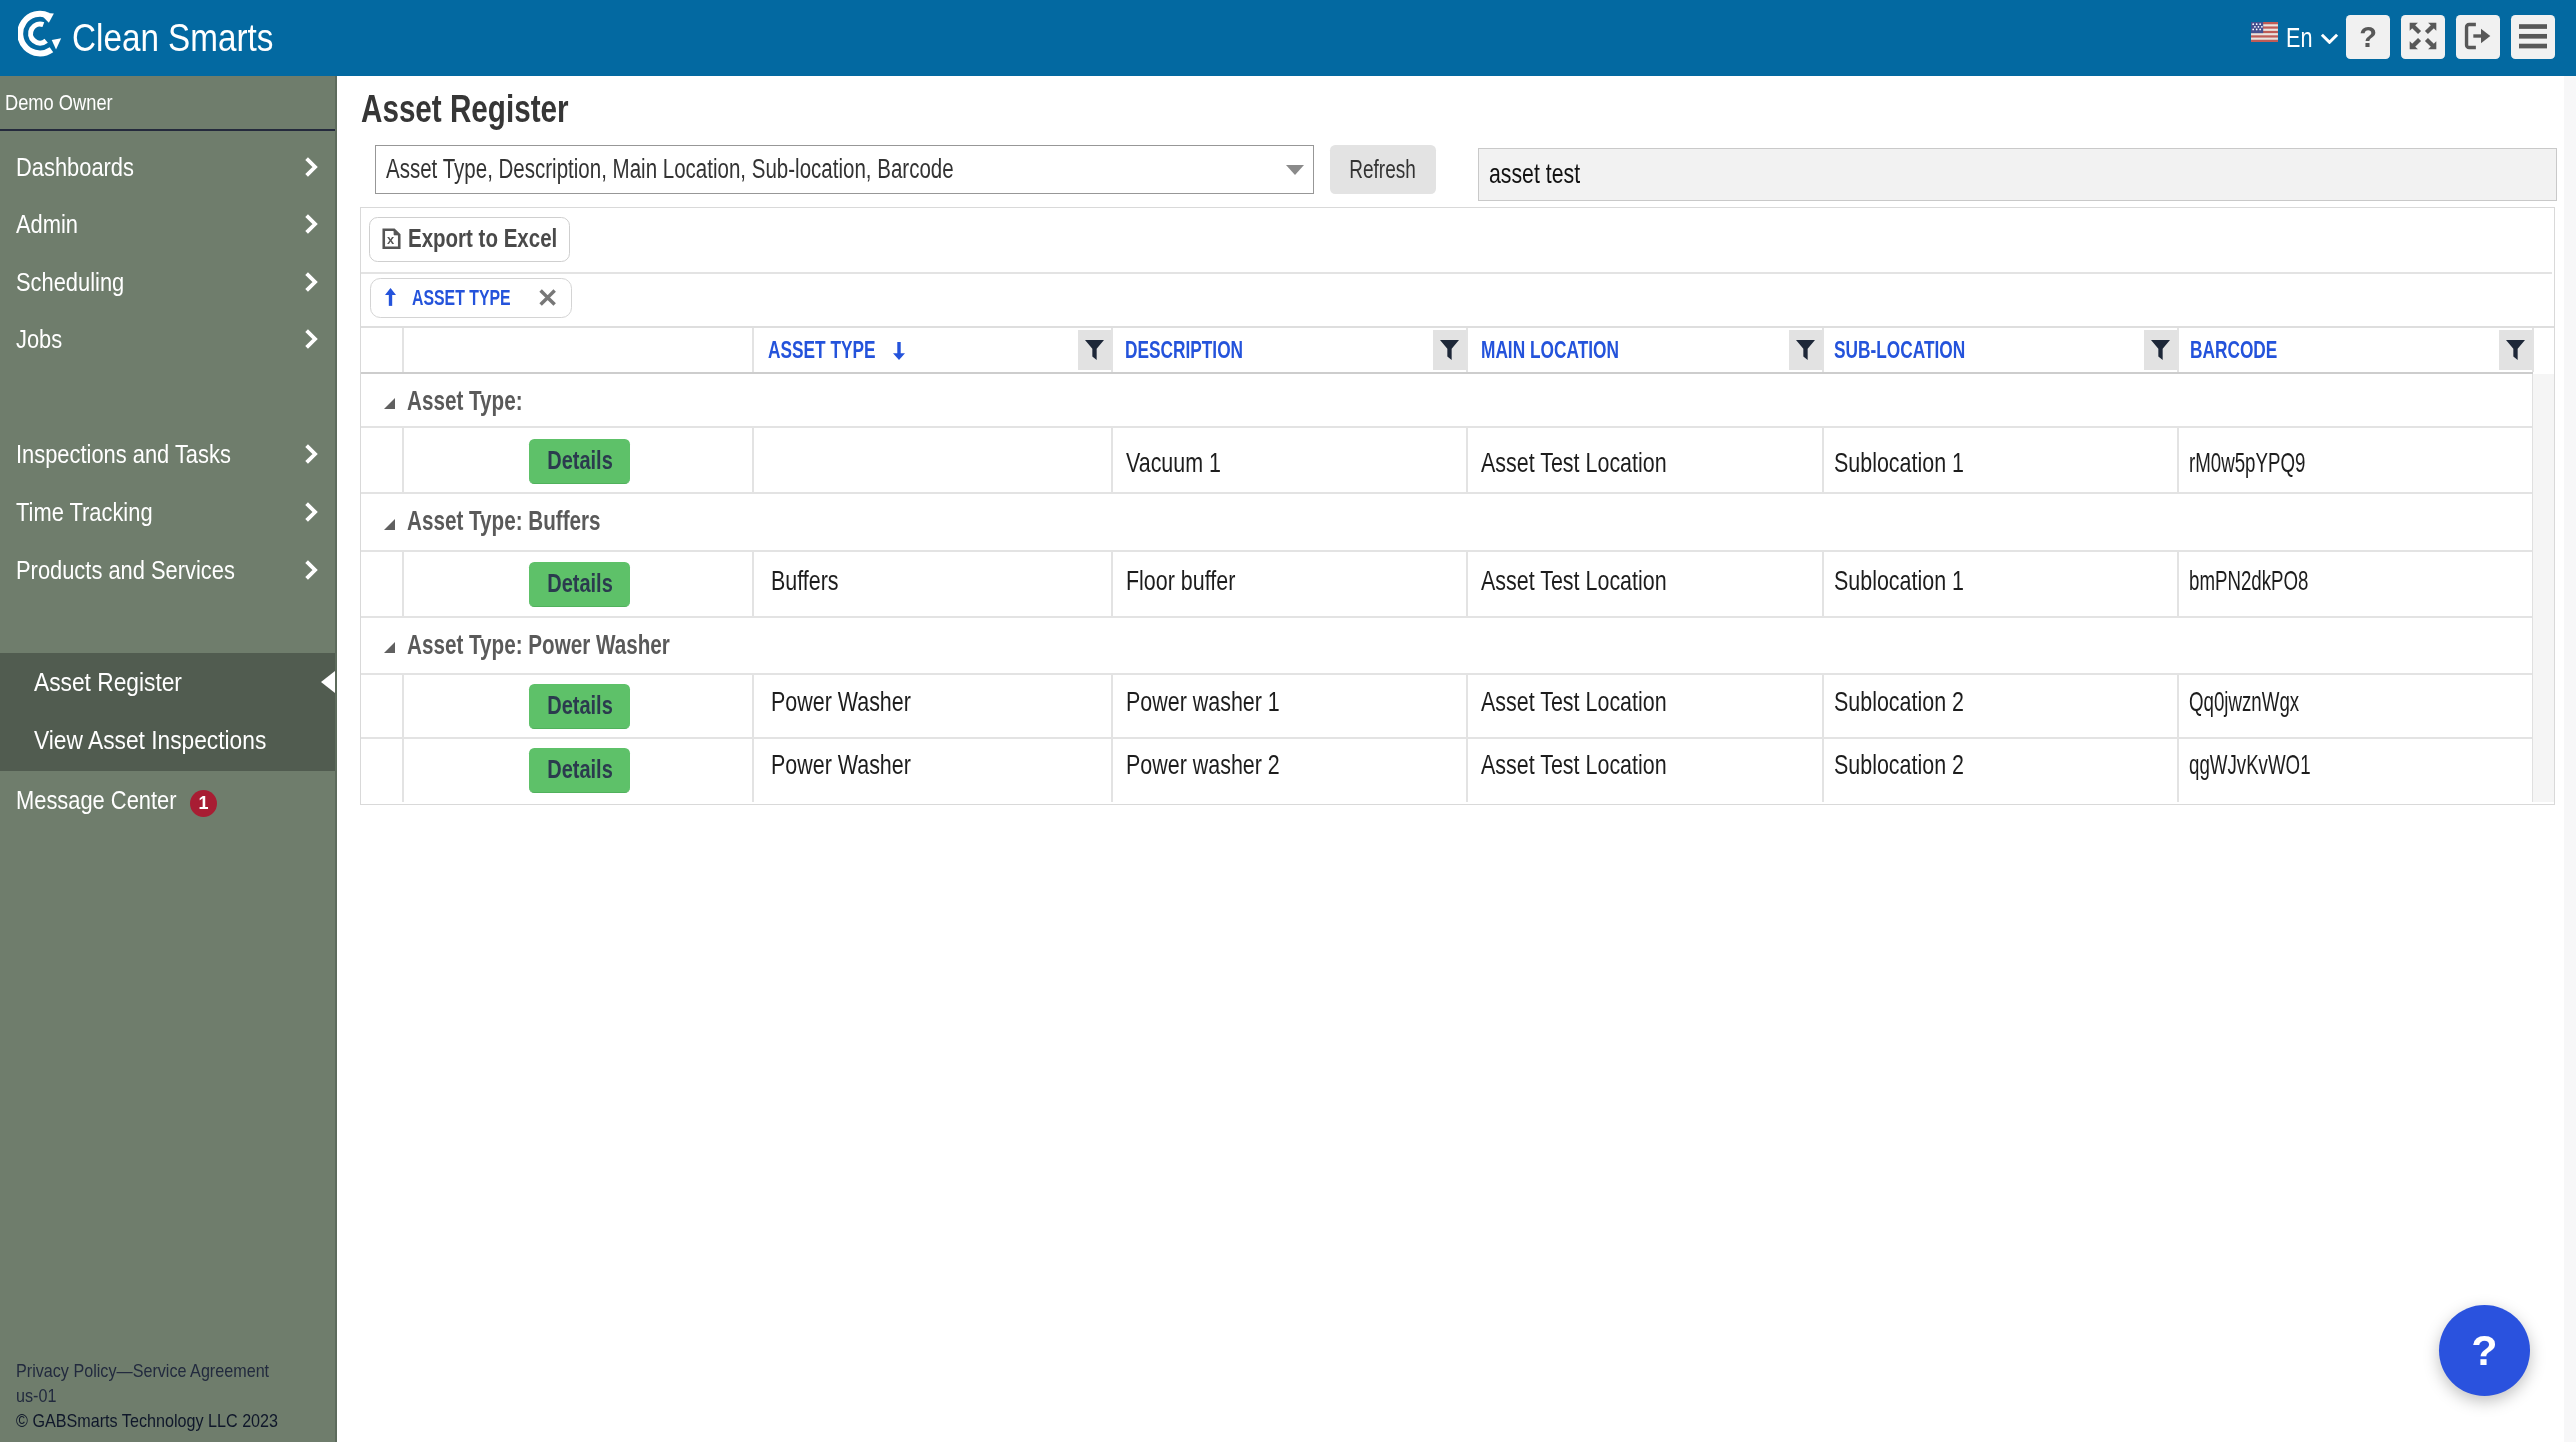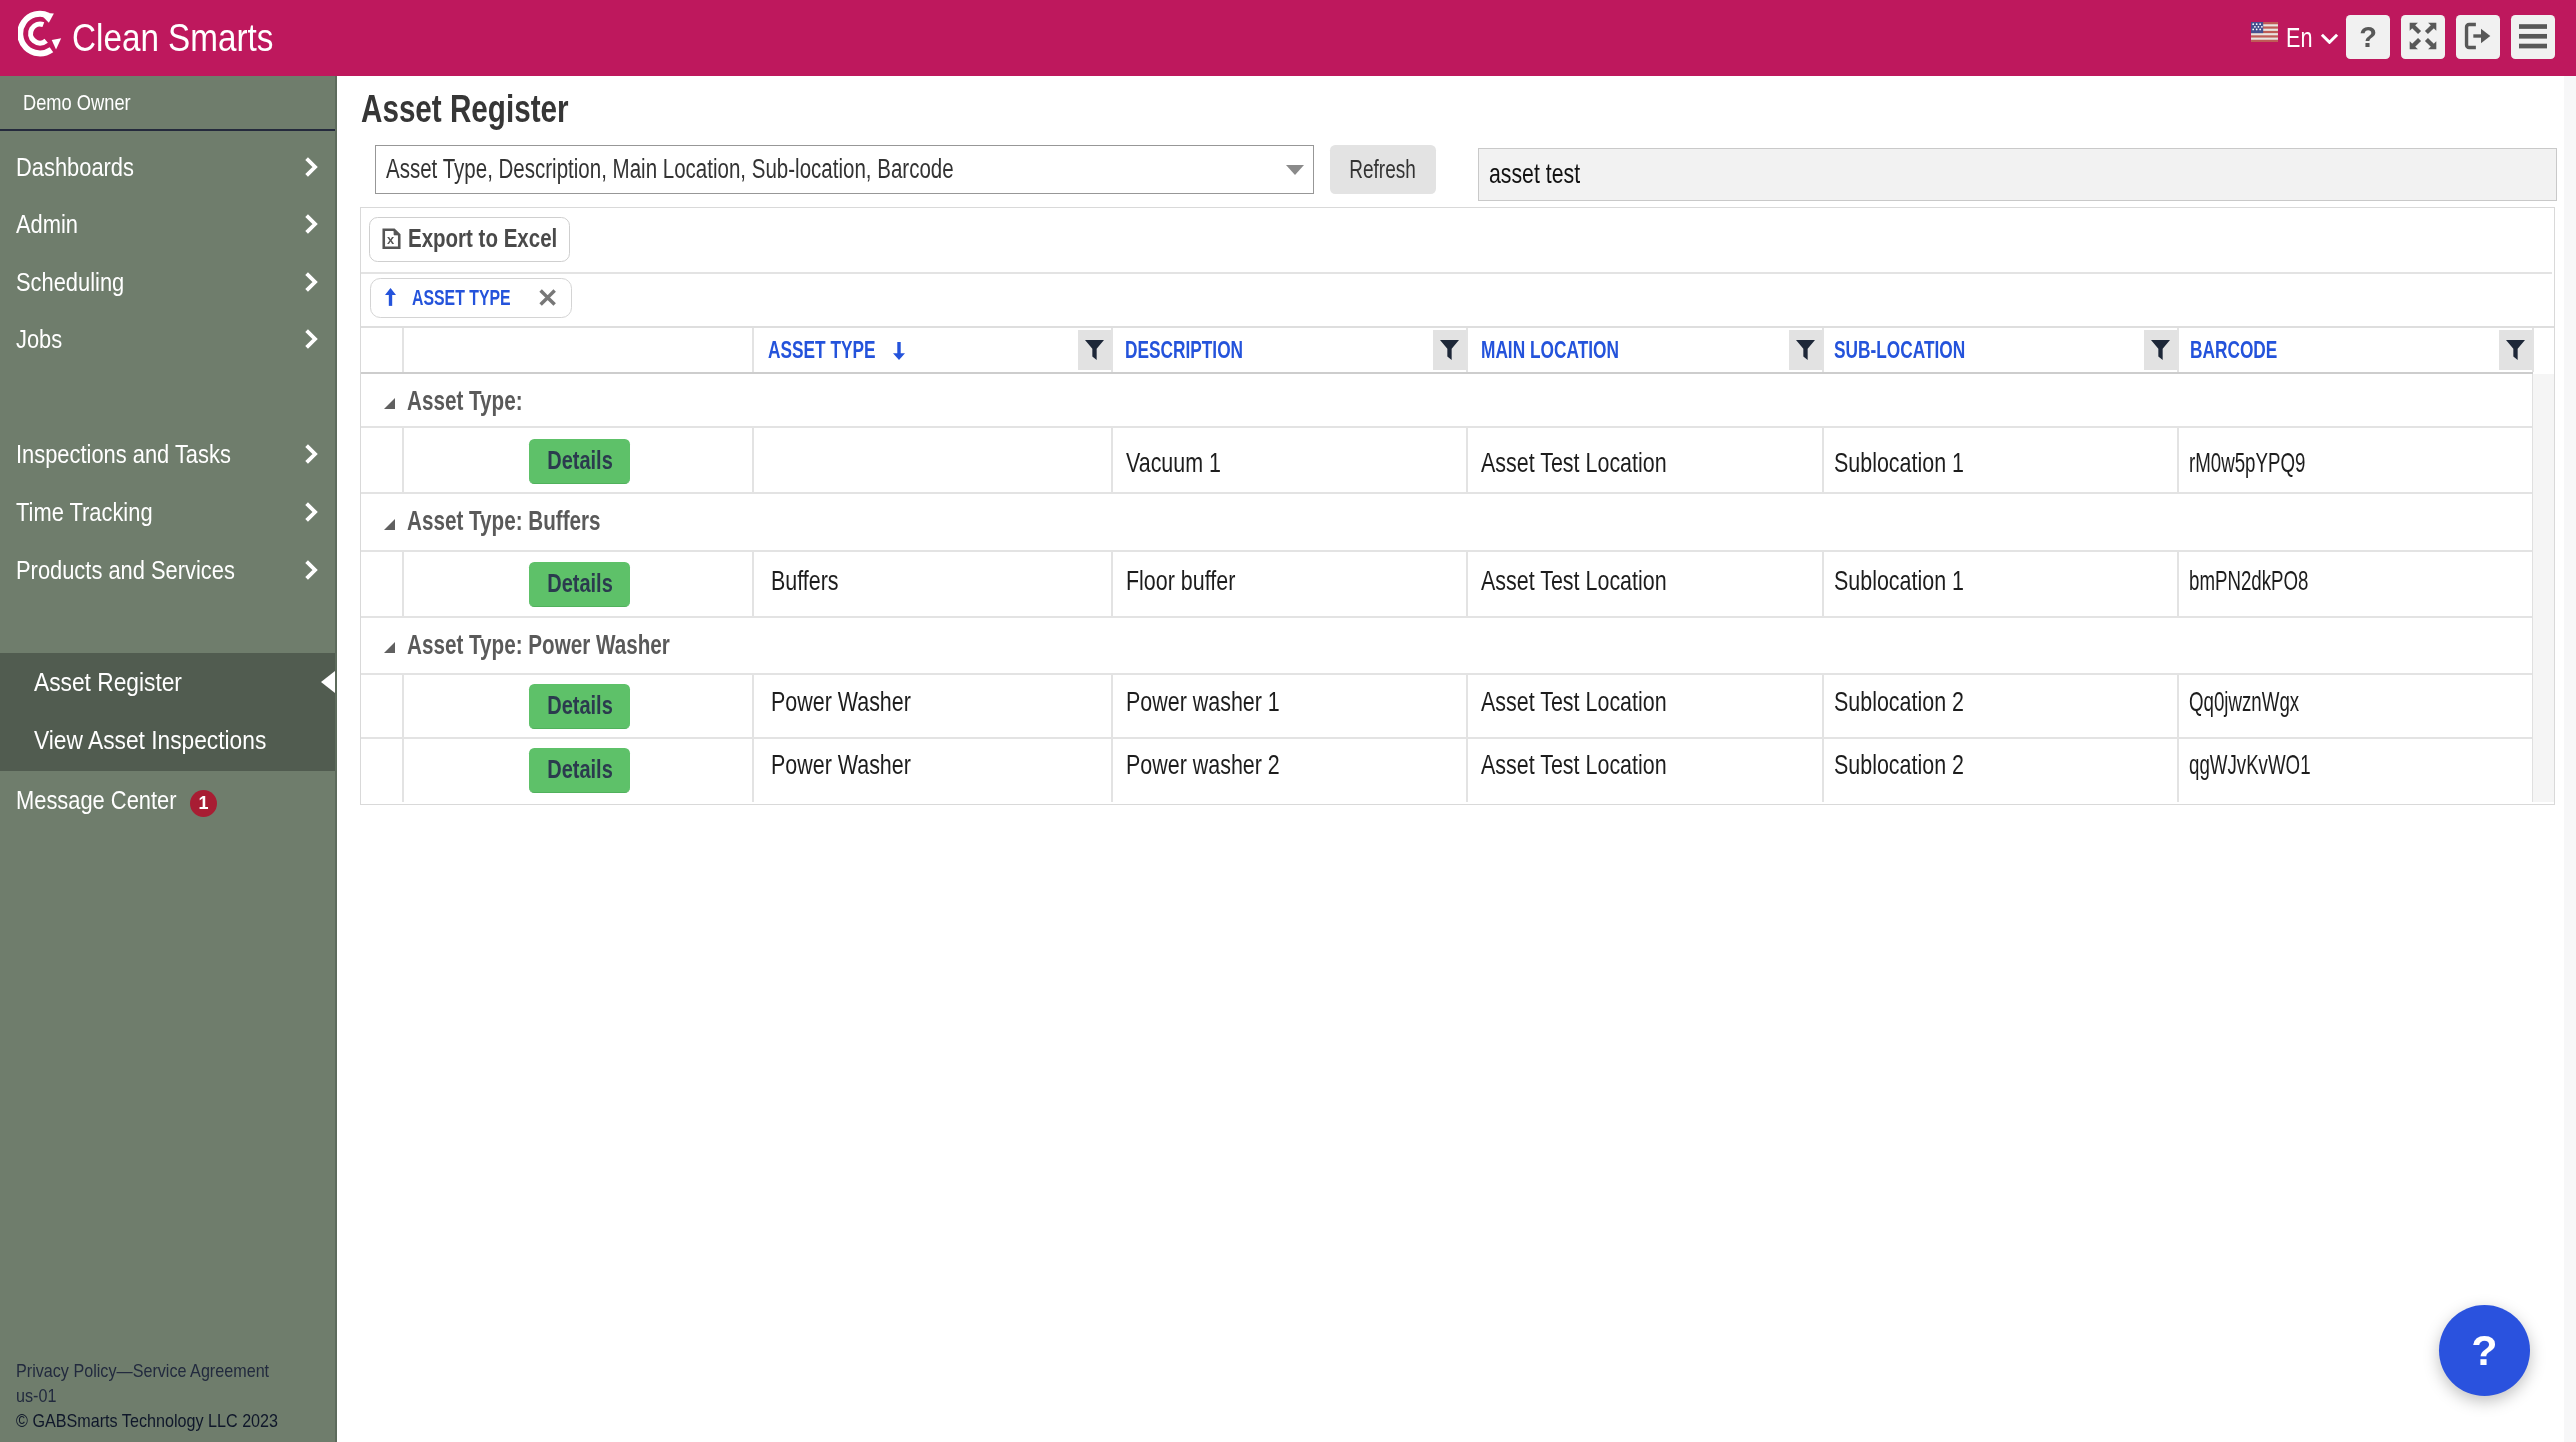--- a/index.html
+++ b/index.html
@@ -2,33 +2,33 @@
 <html style="font-size:13.7px"><head>
 <meta charset="utf-8">
 <style>
   * { margin:0; padding:0; box-sizing:border-box; }
   html,body { width:2576px; height:1443px; overflow:hidden; background:#fff;
     font-family:"Liberation Sans", sans-serif; }
   .abs { position:absolute; }
   #page { position:relative; width:2576px; height:1443px; }
 
   
-  #nav { left:0; top:0; width:2576px; height:76px; background:#be185d; }
+  #nav { left:0; top:0; width:2576px; height:76px; background:#0369a1; }
   #brand { left:72px; top:0; height:76px; line-height:76px; color:#fff;
     font-size:38px; font-weight:500;
     transform:scaleX(.875); transform-origin:0 50%; white-space:nowrap; }
   .navbtn { top:14.6px; width:44px; height:44px; background:#f1f1f1;
     border-radius:4.3px; }
   #en { color:#fff; font-size:27px; top:0; height:76px; line-height:76px; }
 
   
   #side { left:0; top:76px; width:337px; height:1367px; background:#6F7D6C;
     border-right:2.6px solid #5D6B5C; color:#fff; }
   #user { left:0; top:0; width:335px; height:55px; line-height:55px;
-    border-bottom:2.6px solid #242A3C; font-size:21.5px; padding-left:23px; }
+    border-bottom:2.6px solid #242A3C; font-size:21.5px; padding-left:5px; }
   .mi { left:0; width:335px; height:58px; line-height:58px; font-size:25px;
     padding-left:15.5px; }
   .mi .txt, .smi .txt { display:inline-block; transform:scaleX(.875);
     transform-origin:0 50%; white-space:nowrap; }
   #user .txt { display:inline-block; transform:scaleX(.85);
     transform-origin:0 50%; white-space:nowrap; }
   .chev { position:absolute; right:17px; top:18px; }
   #submenu { left:0; top:577px; width:335px; height:118px; background:#515C50; }
   .smi { position:absolute; left:0; width:335px; height:58px; line-height:58px;
     font-size:26px; padding-left:34px; }

